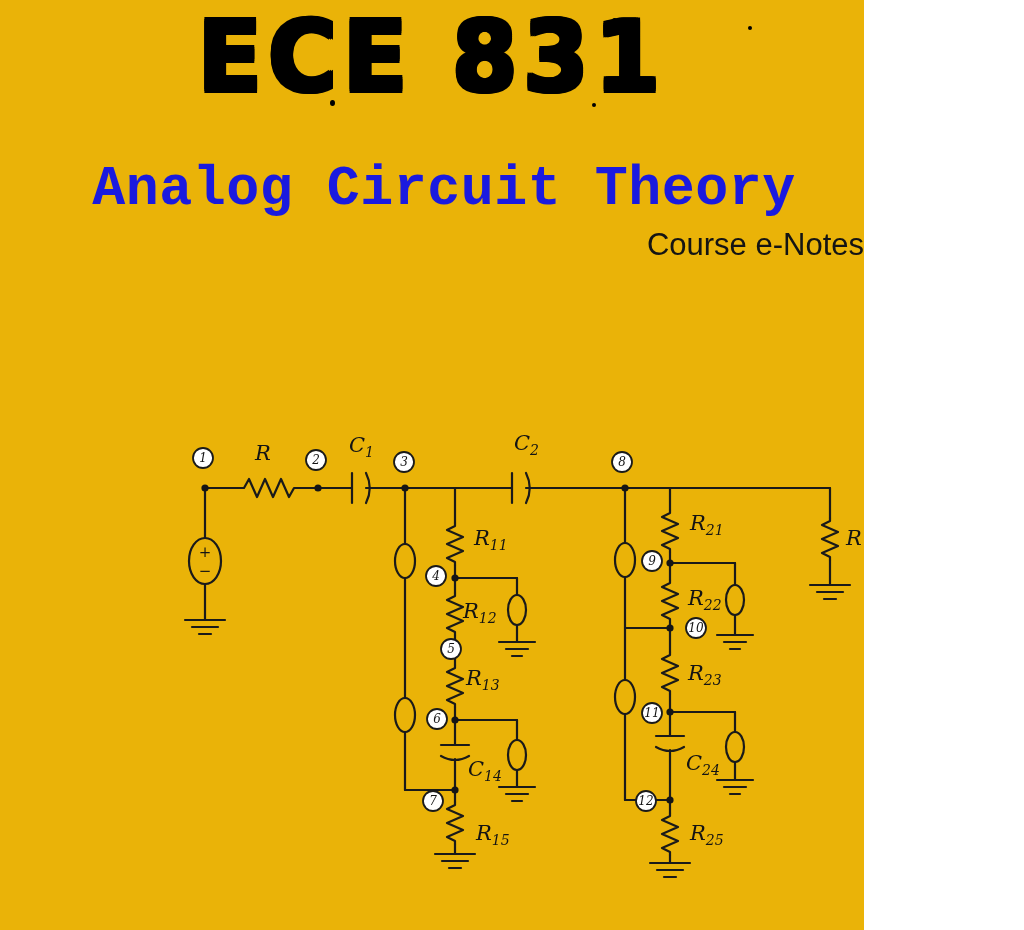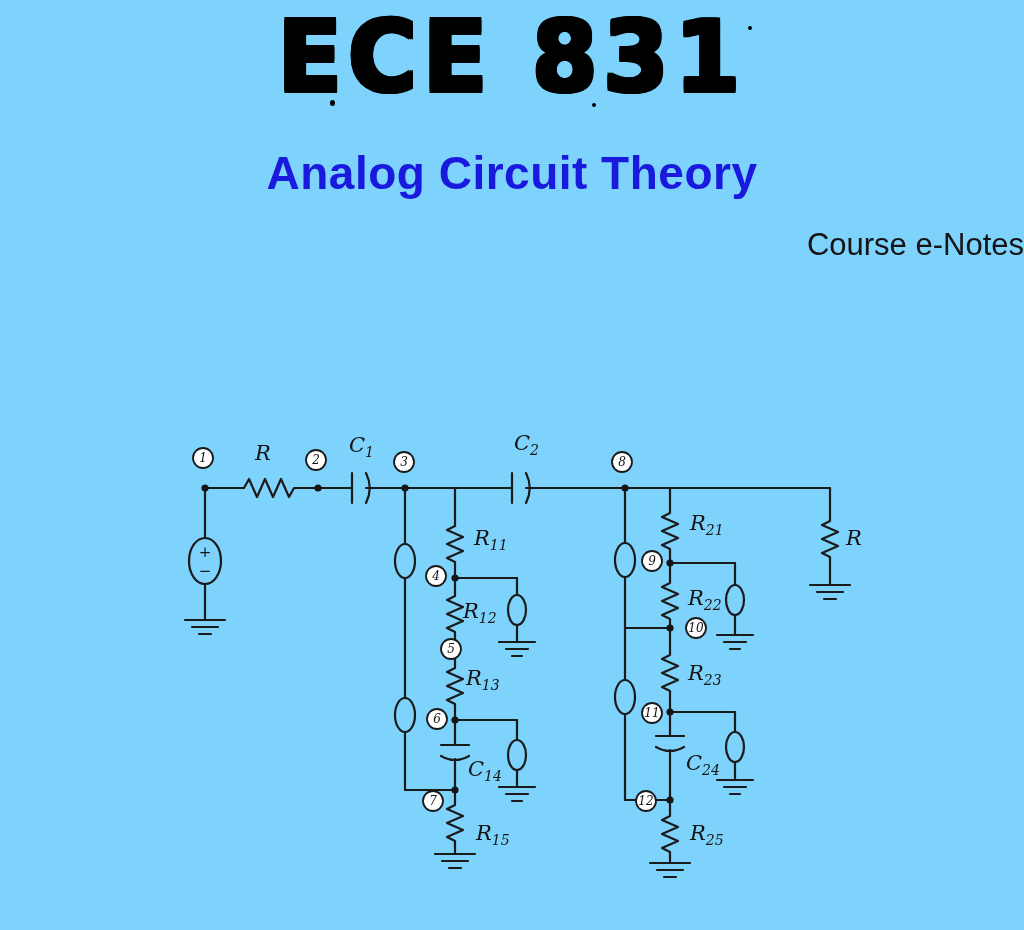--- a/index.html
+++ b/index.html
@@ -1,27 +1,27 @@
 <!DOCTYPE html>
 <html><head>
 <meta charset="utf-8">
 <style>
   html,body{margin:0;padding:0;background:#ffffff;}
-  .page{position:relative;width:1024px;height:930px;background:#7dd3fc;overflow:hidden;
+  .page{position:relative;width:864px;height:930px;background:#eab308;overflow:hidden;
         font-family:"Liberation Sans",sans-serif;}
   .course-code{
     position:absolute;top:0px;left:0;width:100%;margin:0;text-align:center;
     font-family:"DejaVu Sans",sans-serif;font-weight:bold;font-size:94px;
     letter-spacing:6px;color:#000;transform:scaleY(1.05);transform-origin:top center;
     text-shadow:2px 0 0 #000,-2px 0 0 #000,0 2px 0 #000,0 -2px 0 #000,
                 2px 2px 0 #000,-2px -2px 0 #000,-2px 2px 0 #000,2px -2px 0 #000;
   }
   .course-title{
-    position:absolute;top:146px;left:0;width:100%;margin:0;text-align:center;
-    font-family:Liberation Sans, sans-serif;font-weight:bold;font-size:46px;
+    position:absolute;top:146px;left:0;width:100%;margin:12px;text-align:center;
+    font-family:Liberation Mono, monospace;font-weight:bold;font-size:55px;
     letter-spacing:0.5px;
   }
   .subtitle{
     position:absolute;top:227px;left:0;width:100%;margin:0;text-align:right;
     font-family:"Liberation Sans",sans-serif;font-weight:normal;font-size:31px;color:#141414;
   }
   .speck{position:absolute;background:#000;border-radius:50%;}
   .speck.s1{width:5px;height:5px;left:612px;top:18px;}
   .speck.s2{width:4px;height:4px;left:748px;top:26px;}
   .speck.s3{width:5px;height:6px;left:330px;top:100px;}

